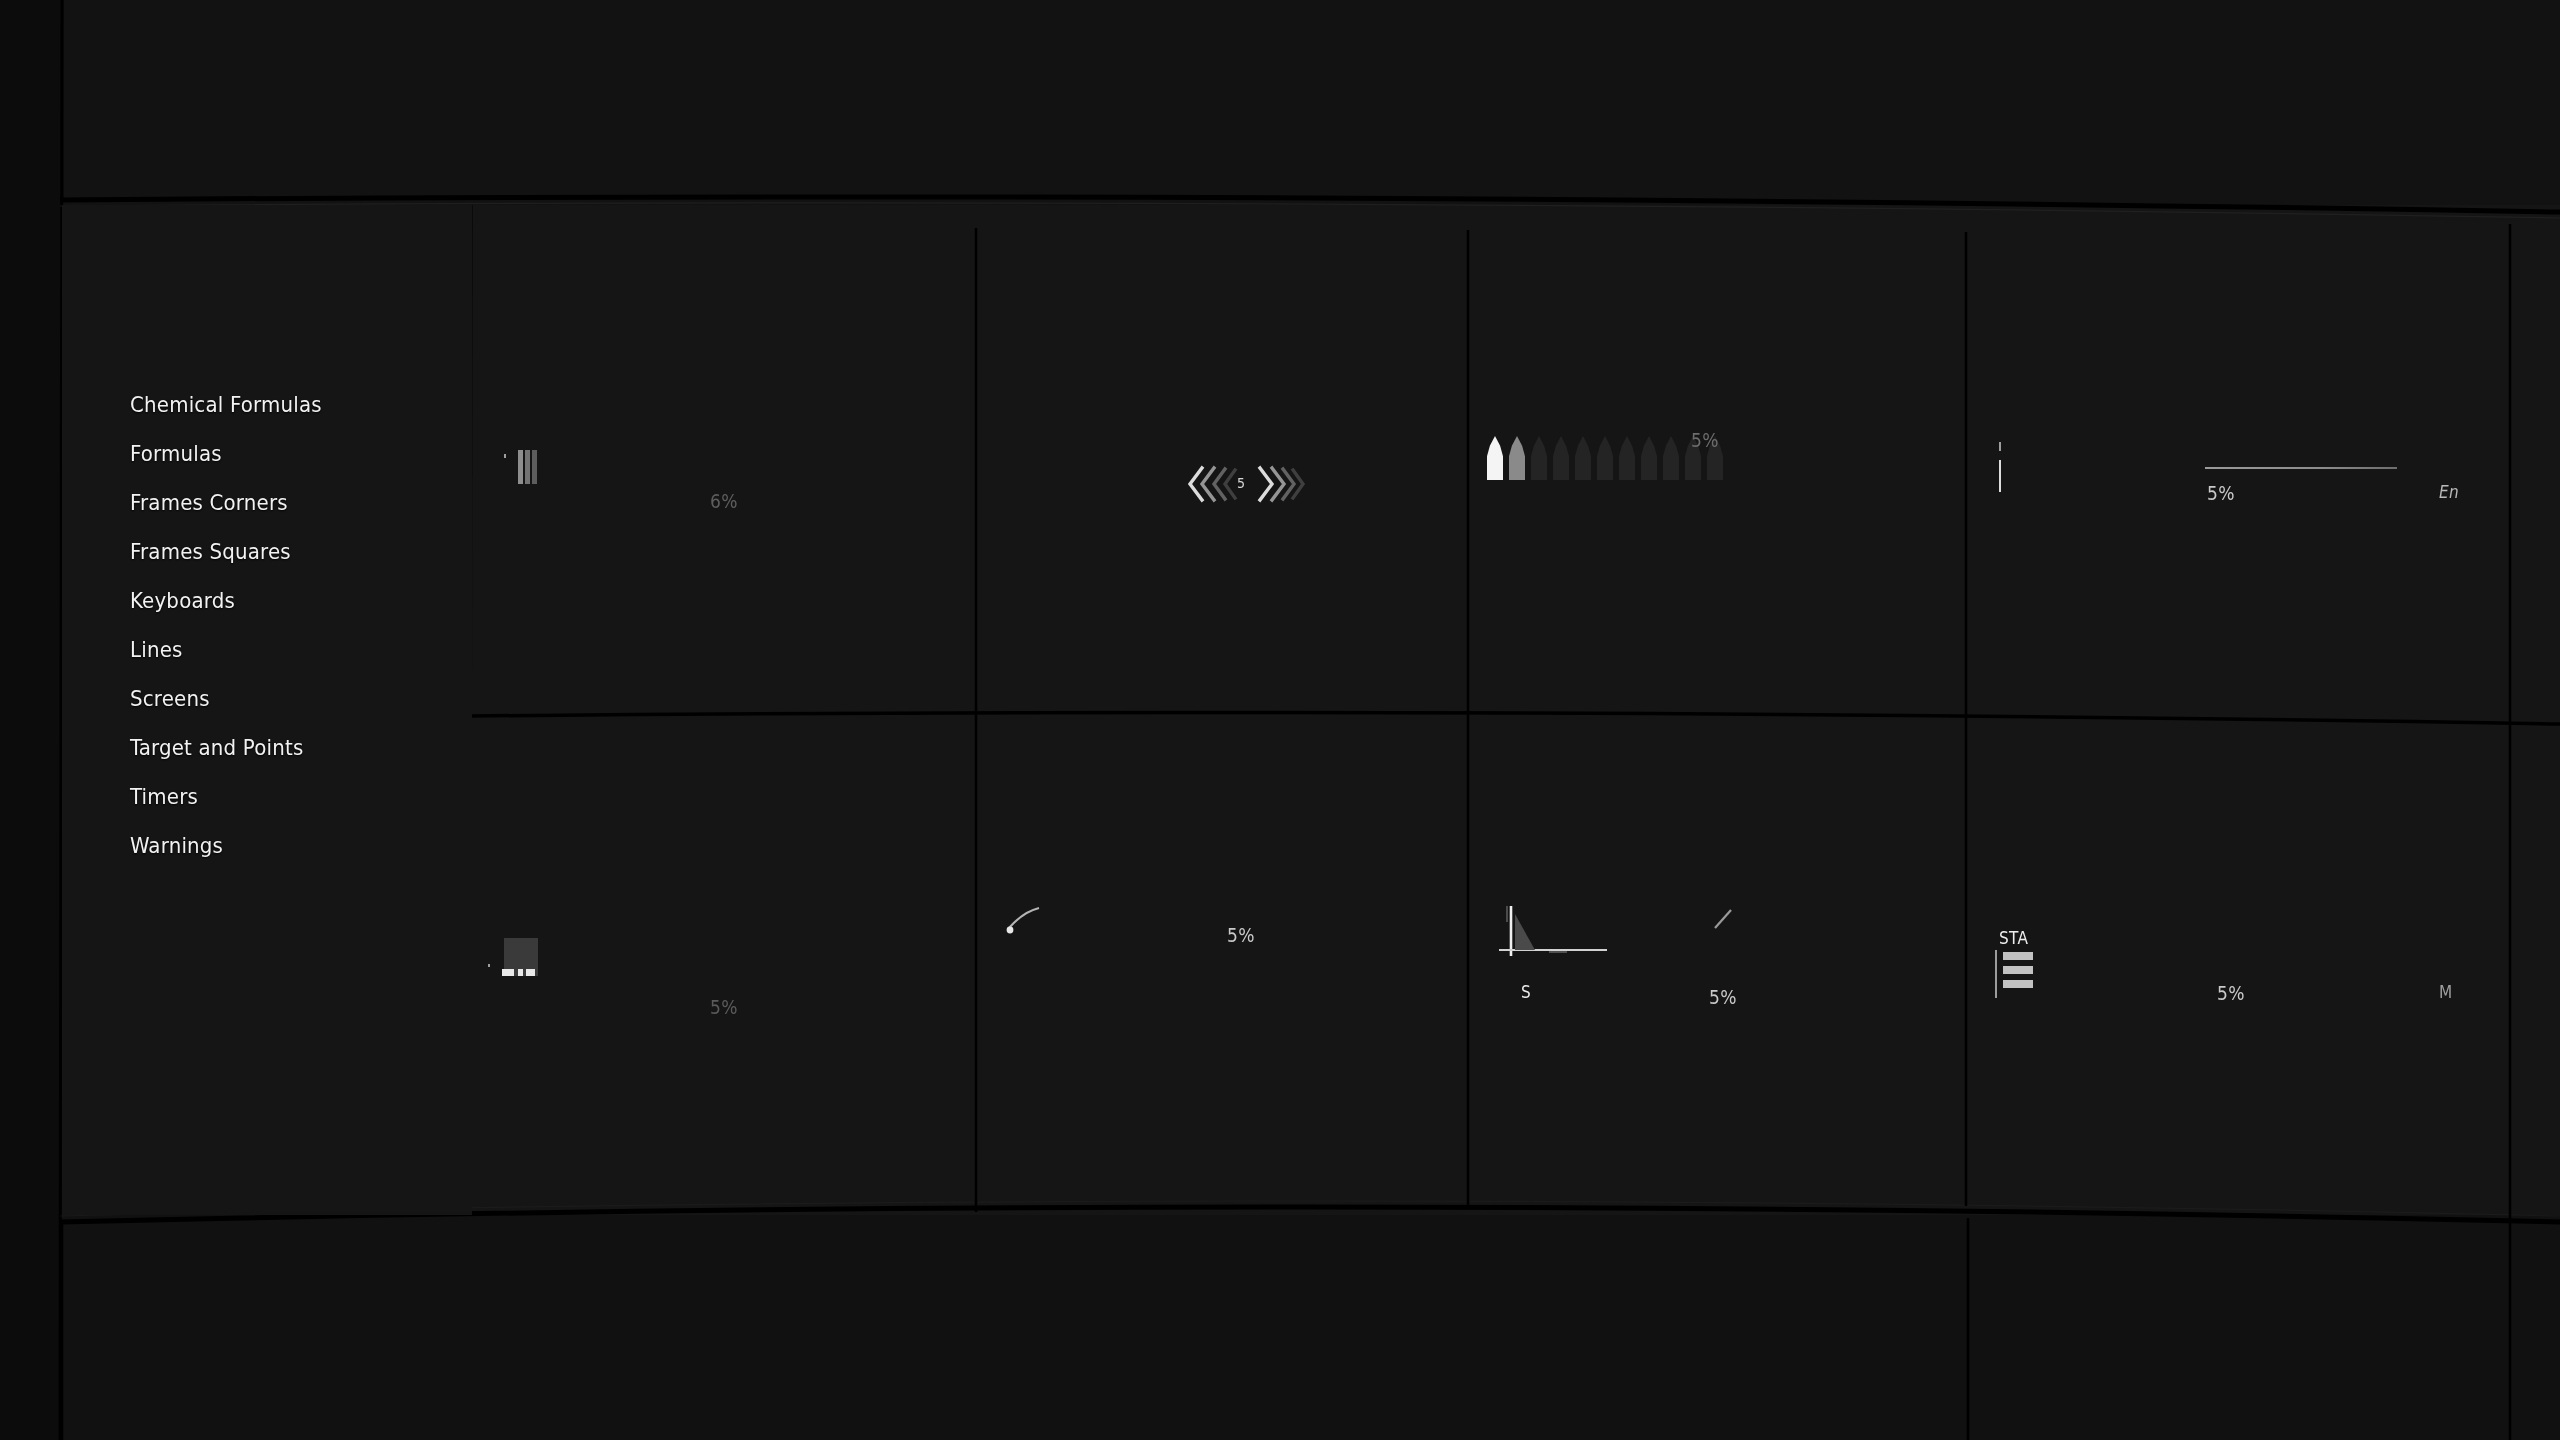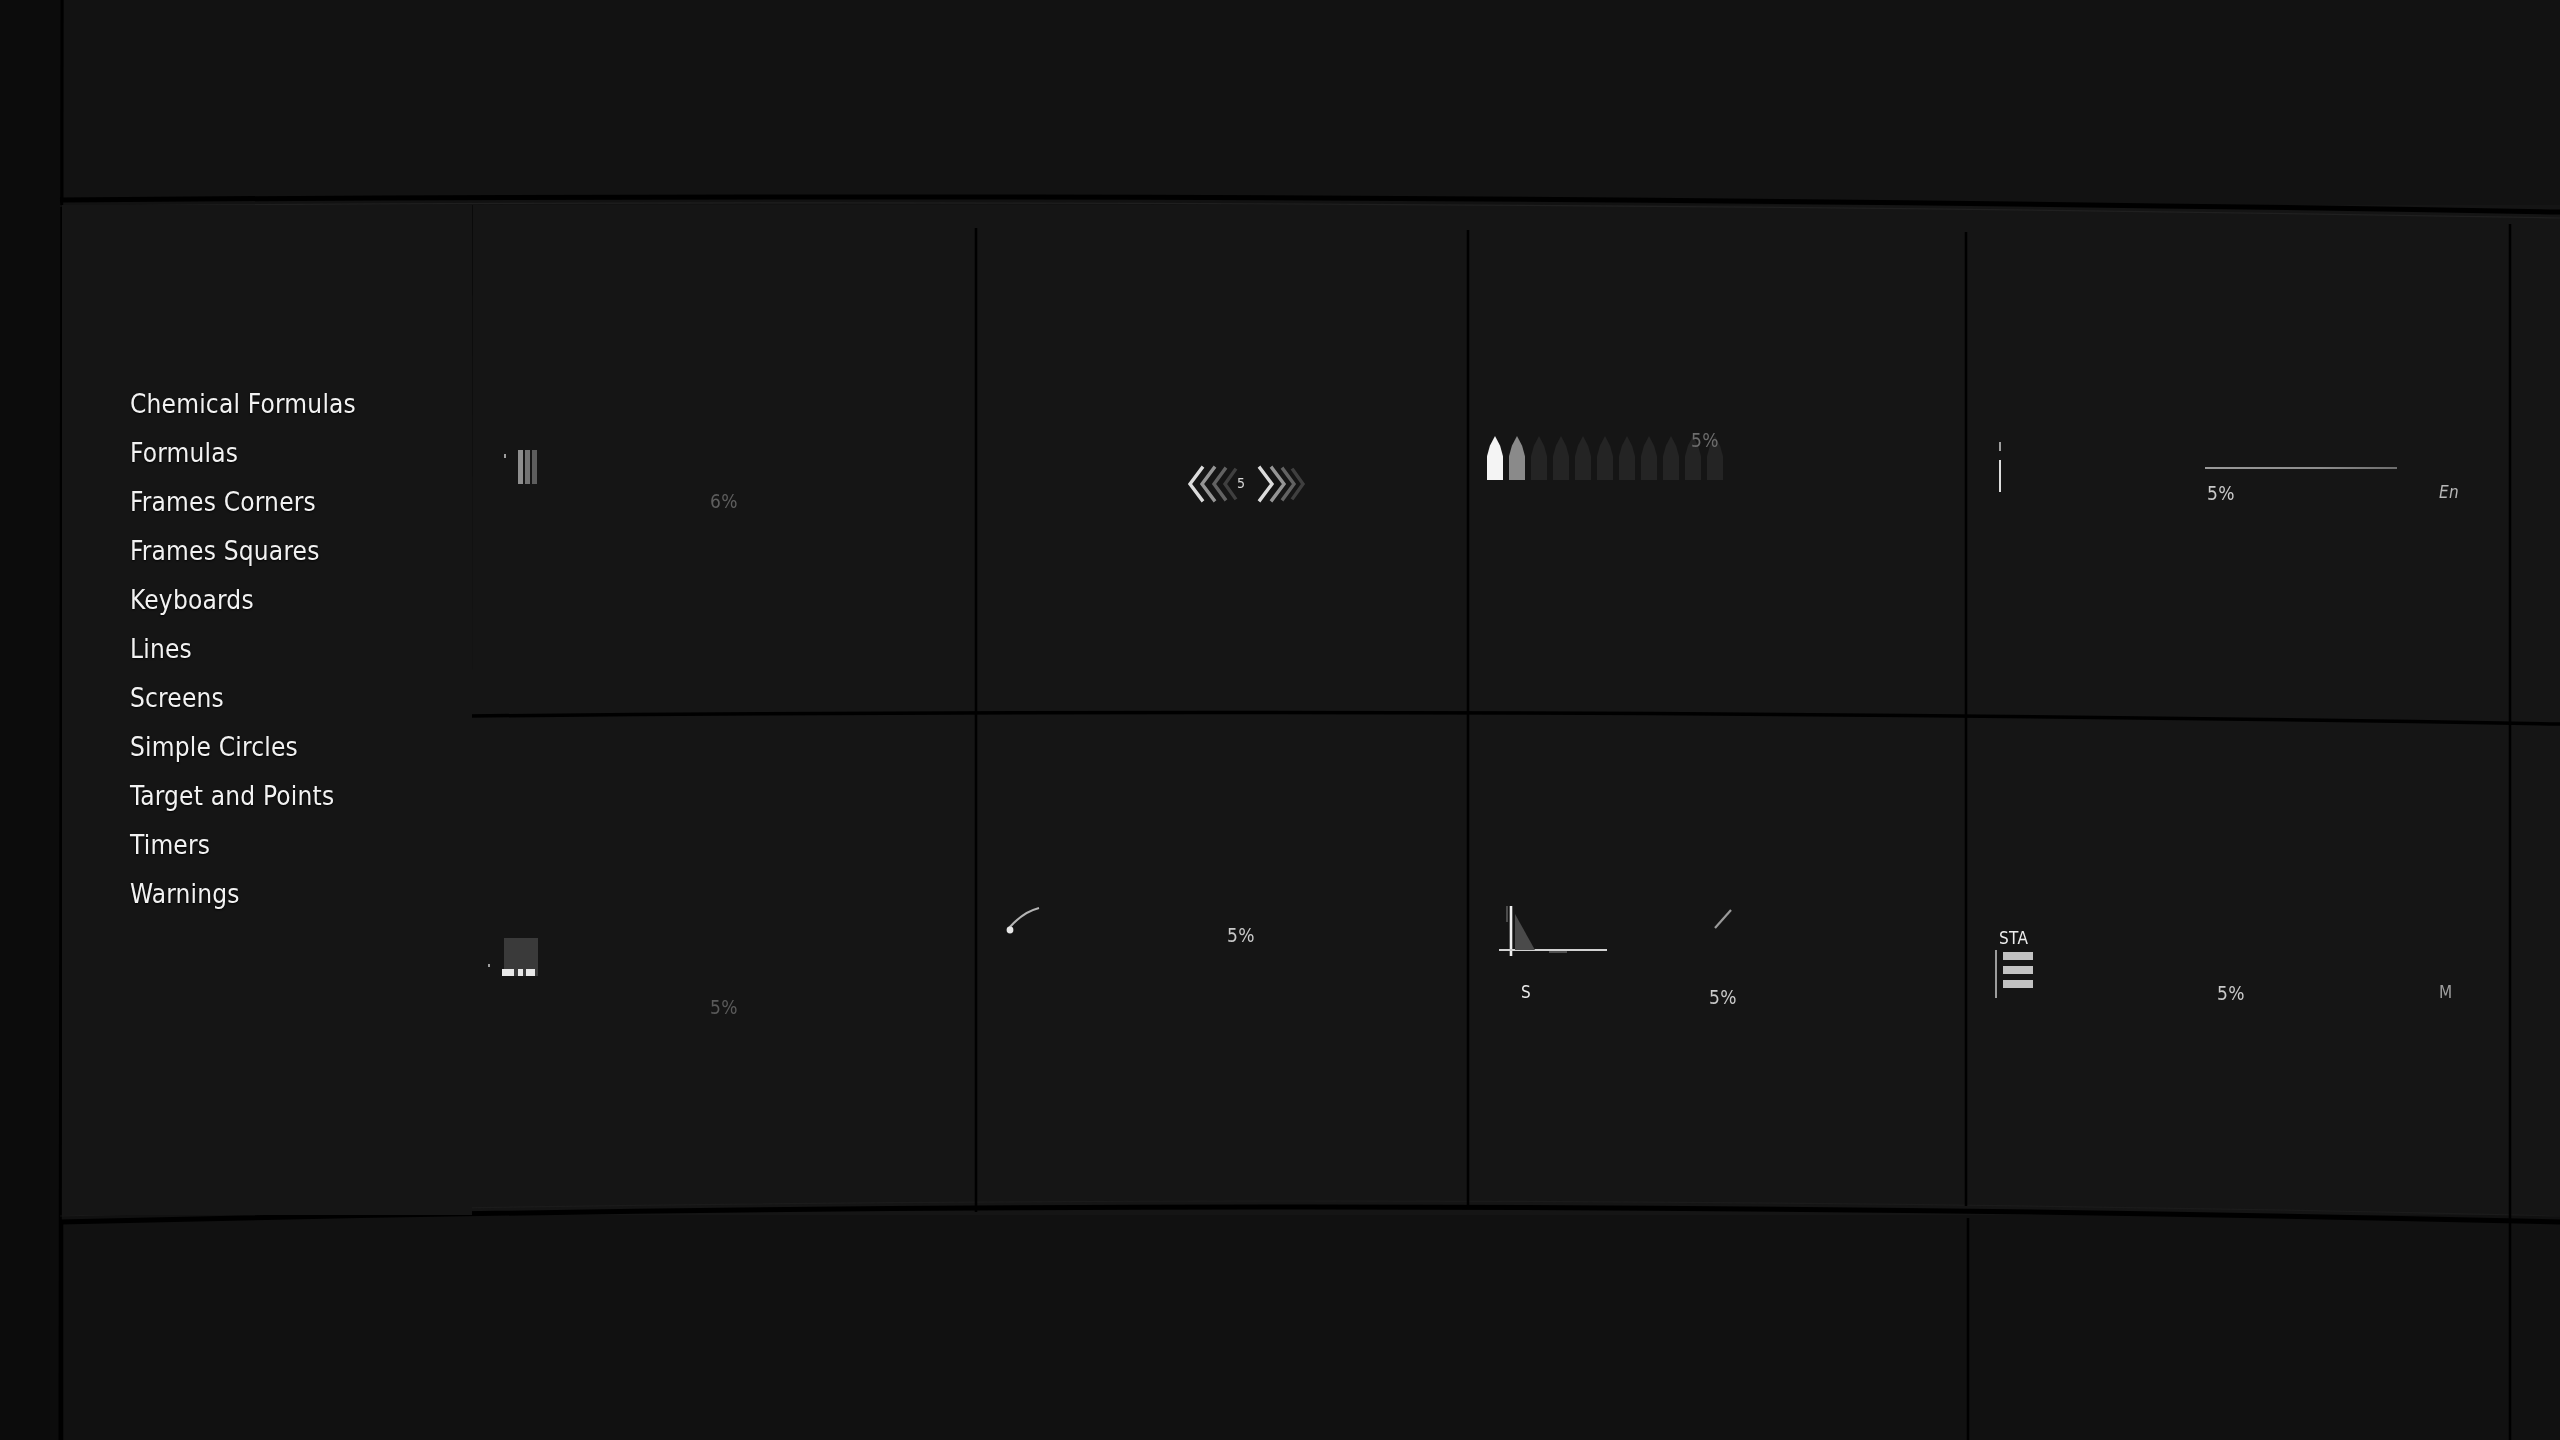--- a/index.html
+++ b/index.html
@@ -56,21 +56,21 @@
     left: 0;
     top: 175px;
     width: 410px;
   }
   .menu-item {
     position: relative;
     height: 49px;
     line-height: 49px;
     padding-left: 68px;
     color: #f2f2f2;
-    font-size: 26px;
+    font-size: 22px;
     font-family: "DejaVu Sans Condensed", "Liberation Sans Narrow", "Liberation Sans", sans-serif;
     letter-spacing: 0.2px;
     white-space: nowrap;
     text-shadow: 0 1px 2px rgba(0,0,0,0.9);
   }
   .menu-item.selected {
     background: linear-gradient(to bottom, #4b8dba 0%, #3d7aa6 45%, #32688f 100%);
     box-shadow: inset 0 1px 0 rgba(255,255,255,0.14),
                 inset 0 -1px 0 rgba(0,0,0,0.35);
     width: 400px;
@@ -216,23 +216,20 @@
         <span>Frames Squares</span>
       </div>
       <div class="menu-item">
         <span>Keyboards</span>
       </div>
       <div class="menu-item">
         <span>Lines</span>
       </div>
       <div class="menu-item">
         <span>Screens</span>
-      </div>
-      <div class="menu-item">
-        <span>Simple Circles</span>
       </div>
       <div class="menu-item">
         <span>Target and Points</span>
       </div>
       <div class="menu-item">
         <span>Timers</span>
       </div>
       <div class="menu-item">
         <span>Warnings</span>
       </div>

